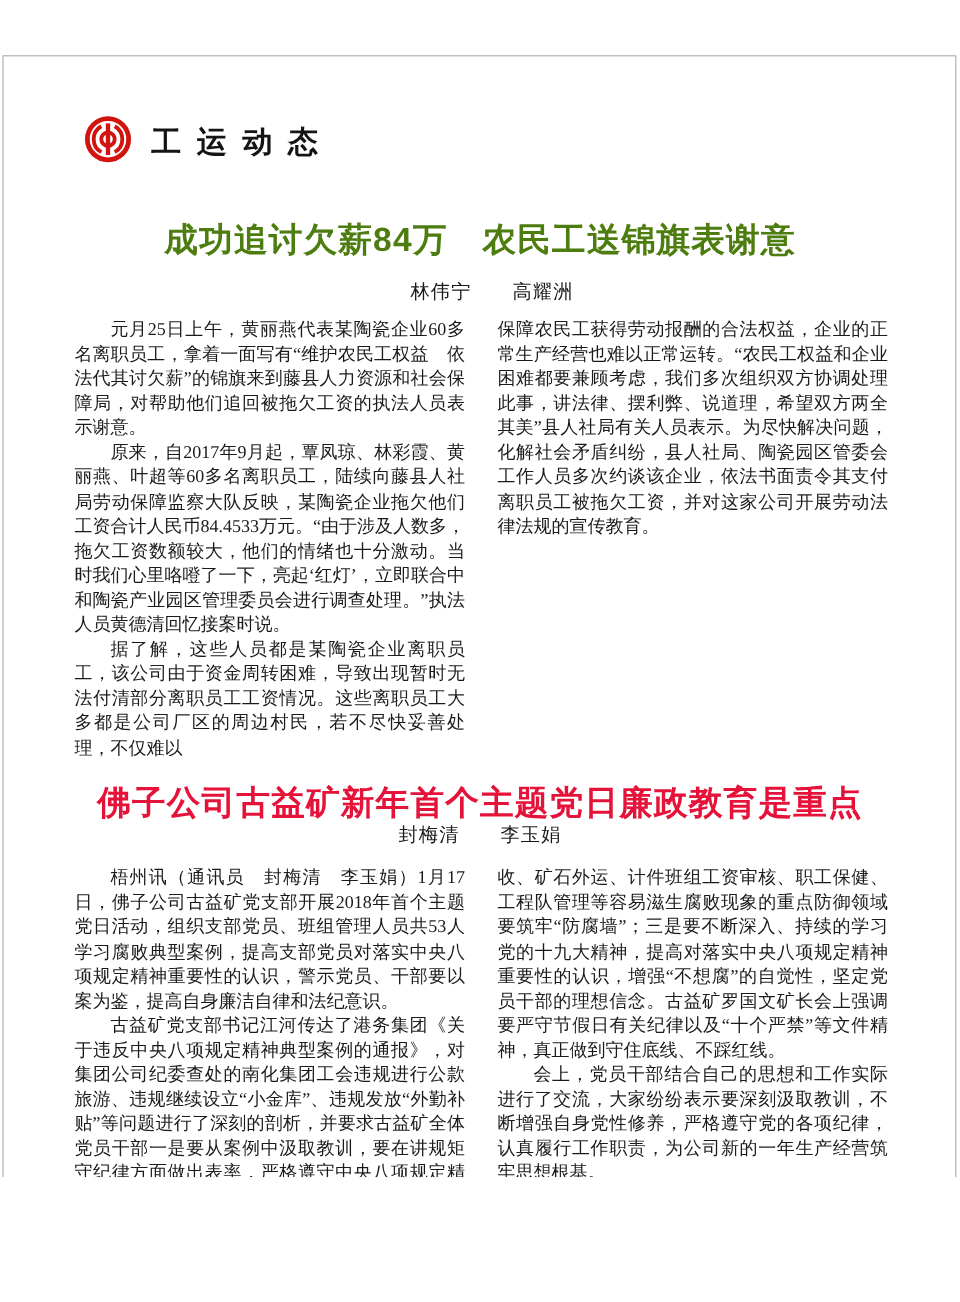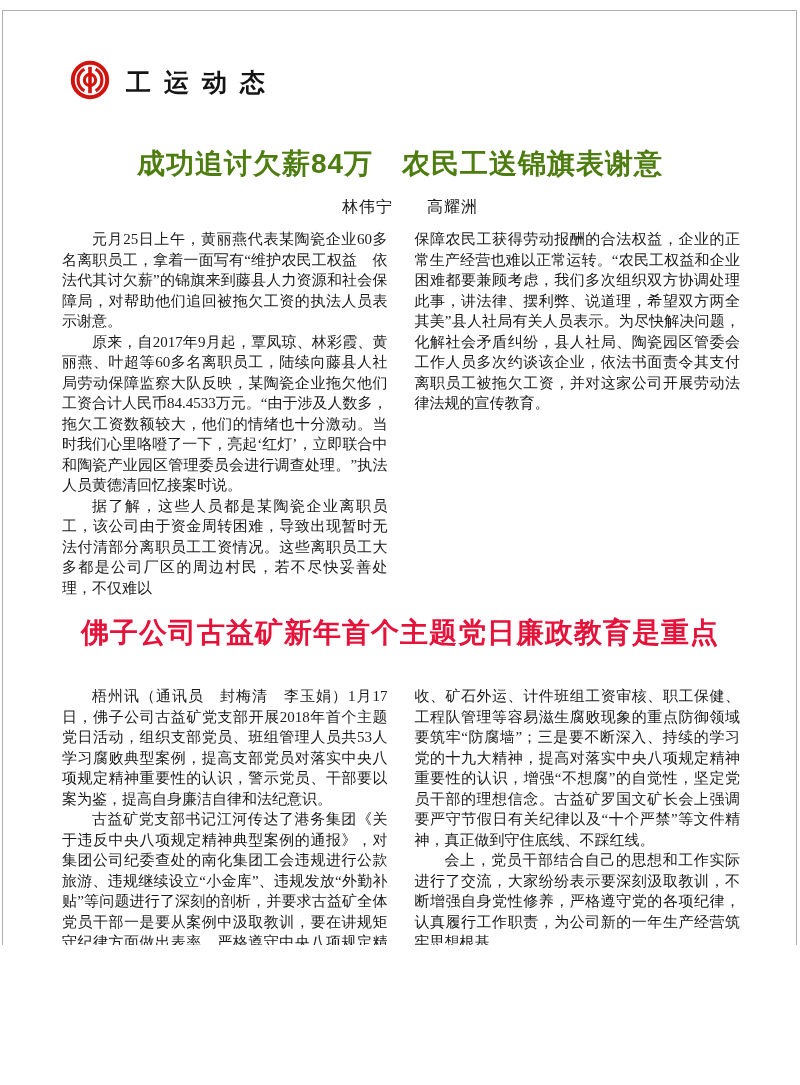--- a/index.html
+++ b/index.html
@@ -4,20 +4,21 @@
 <style>
   html, body { margin: 0; padding: 0; background: #ffffff; }
   .page {
     position: relative;
     width: 800px;
     height: 945px;
     background: #ffffff;
     font-family: "Liberation Serif", "DejaVu Serif", serif;
     color: #1a1a1a;
     overflow: hidden;
+    margin-top: 36px;
   }
   .frame {
     position: absolute;
     left: 2px; top: 10px;
     width: 793px; height: 1070px;
     border: 1px solid #b0b0b0;
     pointer-events: none;
   }
   .masthead {
     position: absolute;
@@ -112,20 +113,21 @@
       <p class="indent">元月25日上午，黄丽燕代表某陶瓷企业60多名离职员工，拿着一面写有“维护农民工权益　依法代其讨欠薪”的锦旗来到藤县人力资源和社会保障局，对帮助他们追回被拖欠工资的执法人员表示谢意。</p>
       <p class="indent">原来，自2017年9月起，覃凤琼、林彩霞、黄丽燕、叶超等60多名离职员工，陆续向藤县人社局劳动保障监察大队反映，某陶瓷企业拖欠他们工资合计人民币84.4533万元。“由于涉及人数多，拖欠工资数额较大，他们的情绪也十分激动。当时我们心里咯噔了一下，亮起‘红灯’，立即联合中和陶瓷产业园区管理委员会进行调查处理。”执法人员黄德清回忆接案时说。</p>
       <p class="indent">据了解，这些人员都是某陶瓷企业离职员工，该公司由于资金周转困难，导致出现暂时无法付清部分离职员工工资情况。这些离职员工大多都是公司厂区的周边村民，若不尽快妥善处理，不仅难以</p>
     </div>
     <div class="col">
       <p>保障农民工获得劳动报酬的合法权益，企业的正常生产经营也难以正常运转。“农民工权益和企业困难都要兼顾考虑，我们多次组织双方协调处理此事，讲法律、摆利弊、说道理，希望双方两全其美”县人社局有关人员表示。为尽快解决问题，化解社会矛盾纠纷，县人社局、陶瓷园区管委会工作人员多次约谈该企业，依法书面责令其支付离职员工被拖欠工资，并对这家公司开展劳动法律法规的宣传教育。</p>
     </div>
   </section>
 
   <h1 class="article-title title-red">佛子公司古益矿新年首个主题党日廉政教育是重点</h1>
+  <div class="article-authors authors-2">封梅清　　李玉娟</div>
 
   <section class="article-body body-2">
     <div class="col">
       <p class="indent">梧州讯（通讯员　封梅清　李玉娟）1月17日，佛子公司古益矿党支部开展2018年首个主题党日活动，组织支部党员、班组管理人员共53人学习腐败典型案例，提高支部党员对落实中央八项规定精神重要性的认识，警示党员、干部要以案为鉴，提高自身廉洁自律和法纪意识。</p>
       <p class="indent">古益矿党支部书记江河传达了港务集团《关于违反中央八项规定精神典型案例的通报》，对集团公司纪委查处的南化集团工会违规进行公款旅游、违规继续设立“小金库”、违规发放“外勤补贴”等问题进行了深刻的剖析，并要求古益矿全体党员干部一是要从案例中汲取教训，要在讲规矩守纪律方面做出表率，严格遵守中央八项规定精神；二是要立足岗位，以严、细、实的标准要求自己，在项目投标、工程验</p>
     </div>
     <div class="col">
       <p>收、矿石外运、计件班组工资审核、职工保健、工程队管理等容易滋生腐败现象的重点防御领域要筑牢“防腐墙”；三是要不断深入、持续的学习党的十九大精神，提高对落实中央八项规定精神重要性的认识，增强“不想腐”的自觉性，坚定党员干部的理想信念。古益矿罗国文矿长会上强调要严守节假日有关纪律以及“十个严禁”等文件精神，真正做到守住底线、不踩红线。</p>
       <p class="indent">会上，党员干部结合自己的思想和工作实际进行了交流，大家纷纷表示要深刻汲取教训，不断增强自身党性修养，严格遵守党的各项纪律，认真履行工作职责，为公司新的一年生产经营筑牢思想根基。</p>
       <p class="attr-line">（广西佛子矿业有限公司古益矿）</p>

